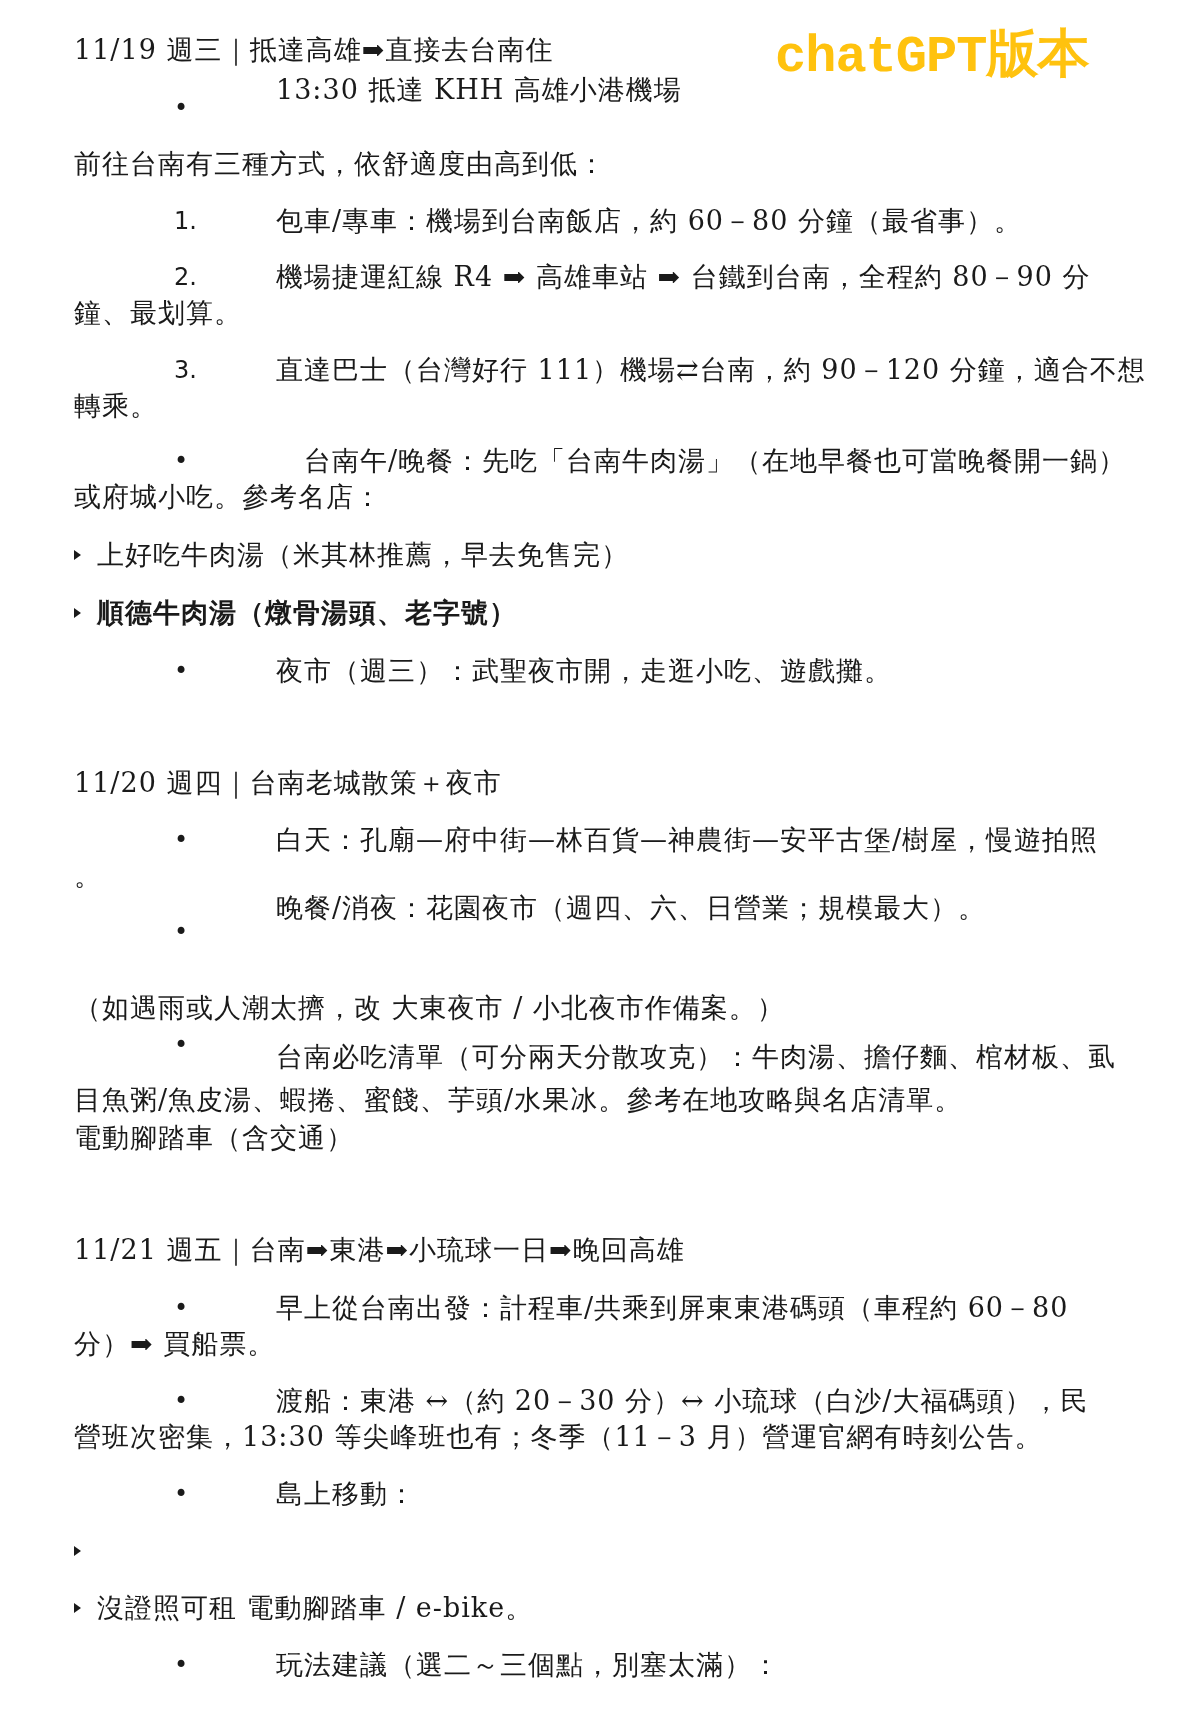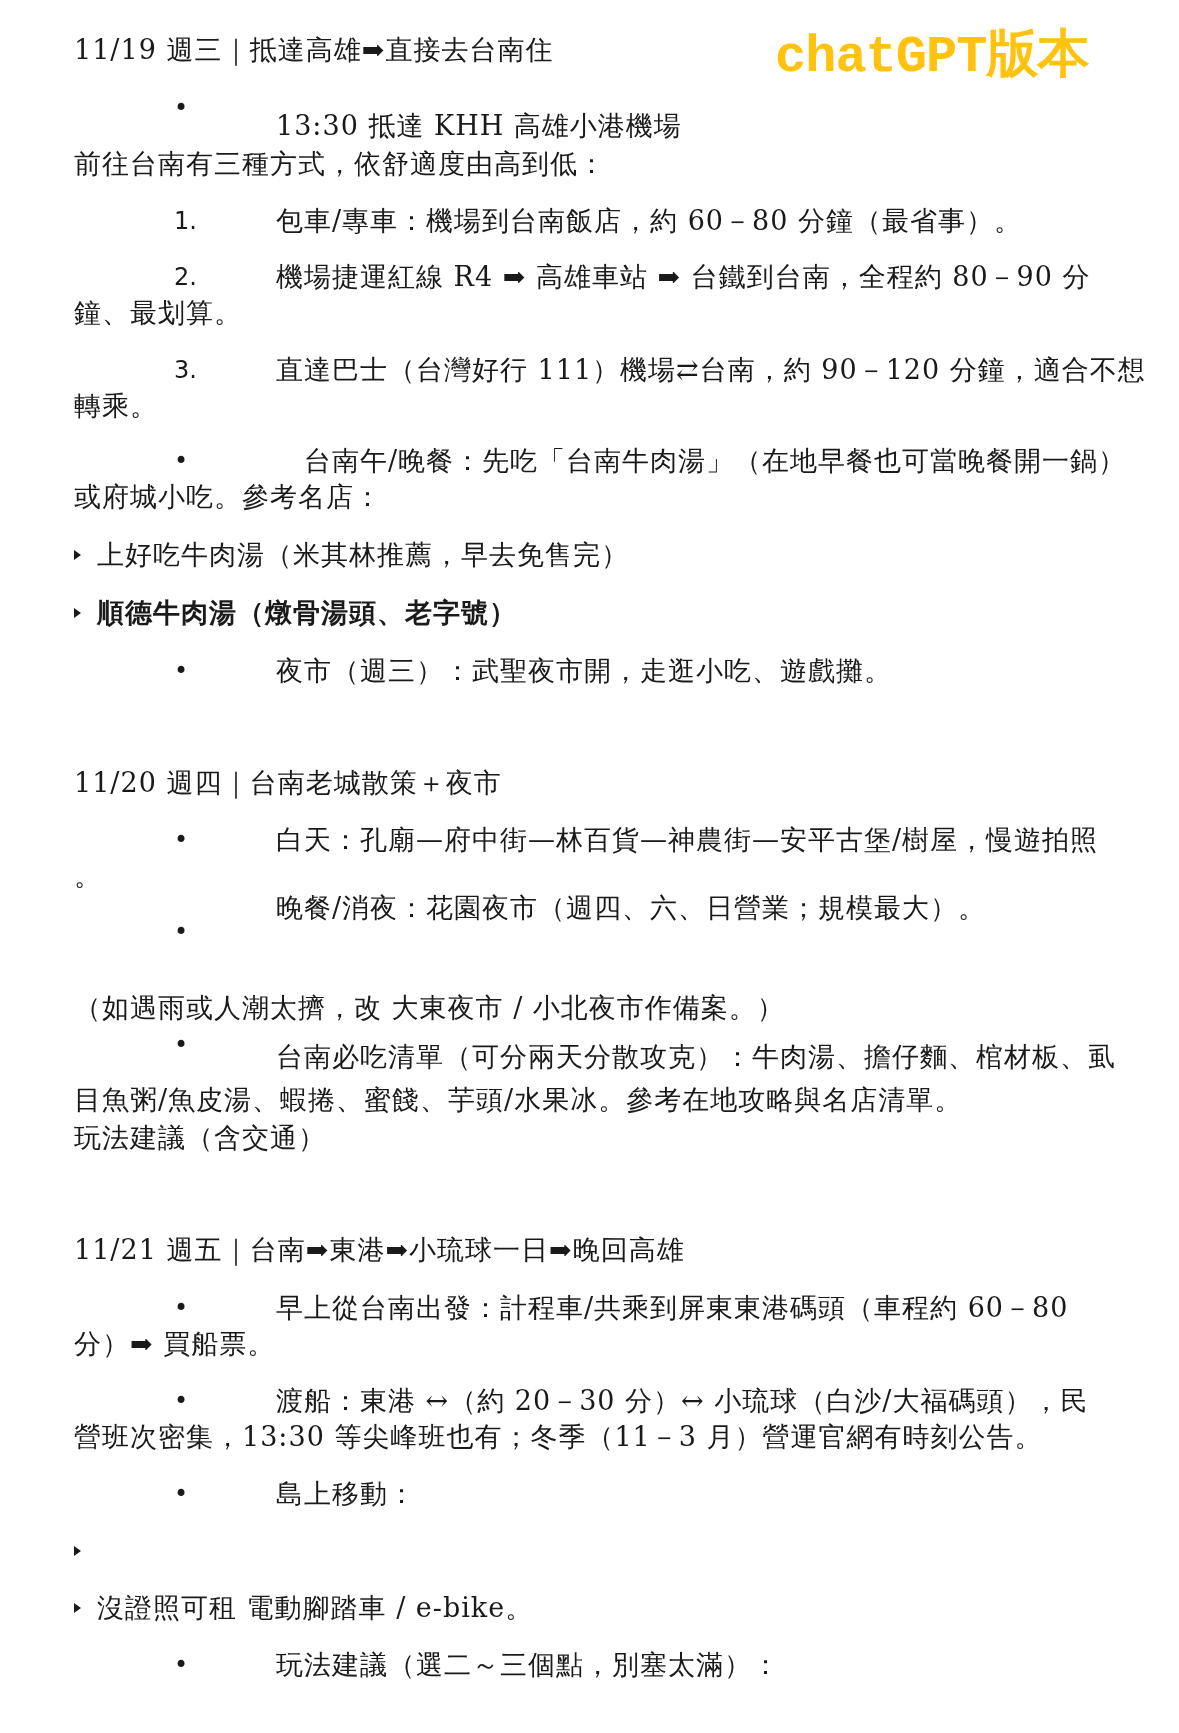--- a/index.html
+++ b/index.html
@@ -33,21 +33,21 @@
     .sub { left: 74px; }
   </style>
 </head>
 <body>
 
 <div class="watermark" style="color:#FFC20E;">chatGPT版本</div>
 
 <div class="line" style="top:32px;">11/19 週三｜抵達高雄➡直接去台南住</div>
 
 <div class="marker" style="top:90px;">•</div>
-<div class="line indent" style="top:108px;">13:30 抵達 KHH 高雄小港機場</div>
+<div class="line indent" style="top:72px;">13:30 抵達 KHH 高雄小港機場</div>
 
 <div class="line" style="top:146px;">前往台南有三種方式，依舒適度由高到低：</div>
 
 <div class="marker" style="top:203px;">1.</div>
 <div class="line indent" style="top:203px;">包車/專車：機場到台南飯店，約 60－80 分鐘（最省事）。</div>
 
 <div class="marker" style="top:259px;">2.</div>
 <div class="line indent" style="top:259px;">機場捷運紅線 R4 ➡ 高雄車站 ➡ 台鐵到台南，全程約 80－90 分</div>
 <div class="line cont" style="top:295px;">鐘、最划算。</div>
 
@@ -77,21 +77,21 @@
 
 <div class="marker" style="top:914px;">•</div>
 <div class="line indent" style="top:890px;">晚餐/消夜：花園夜市（週四、六、日營業；規模最大）。</div>
 
 <div class="line" style="top:990px;">（如遇雨或人潮太擠，改 大東夜市 / 小北夜市作備案。）</div>
 
 <div class="marker" style="top:1027px;">•</div>
 <div class="line indent" style="top:1027px;margin-top:12px;">台南必吃清單（可分兩天分散攻克）：牛肉湯、擔仔麵、棺材板、虱</div>
 <div class="line cont" style="top:1063px;margin-top:19px;">目魚粥/魚皮湯、蝦捲、蜜餞、芋頭/水果冰。參考在地攻略與名店清單。</div>
 
-<div class="line" style="top:1120px;">玩法建議（含交通）</div>
+<div class="line" style="top:1120px;">電動腳踏車（含交通）</div>
 
 <div class="line" style="top:1232px;">11/21 週五｜台南➡東港➡小琉球一日➡晚回高雄</div>
 
 <div class="marker" style="top:1290px;">•</div>
 <div class="line indent" style="top:1290px;">早上從台南出發：計程車/共乘到屏東東港碼頭（車程約 60－80</div>
 <div class="line cont" style="top:1326px;">分）➡ 買船票。</div>
 
 <div class="marker" style="top:1383px;">•</div>
 <div class="line indent" style="top:1383px;">渡船：東港 ↔（約 20－30 分）↔ 小琉球（白沙/大福碼頭），民</div>
 <div class="line cont" style="top:1419px;">營班次密集，13:30 等尖峰班也有；冬季（11－3 月）營運官網有時刻公告。</div>

